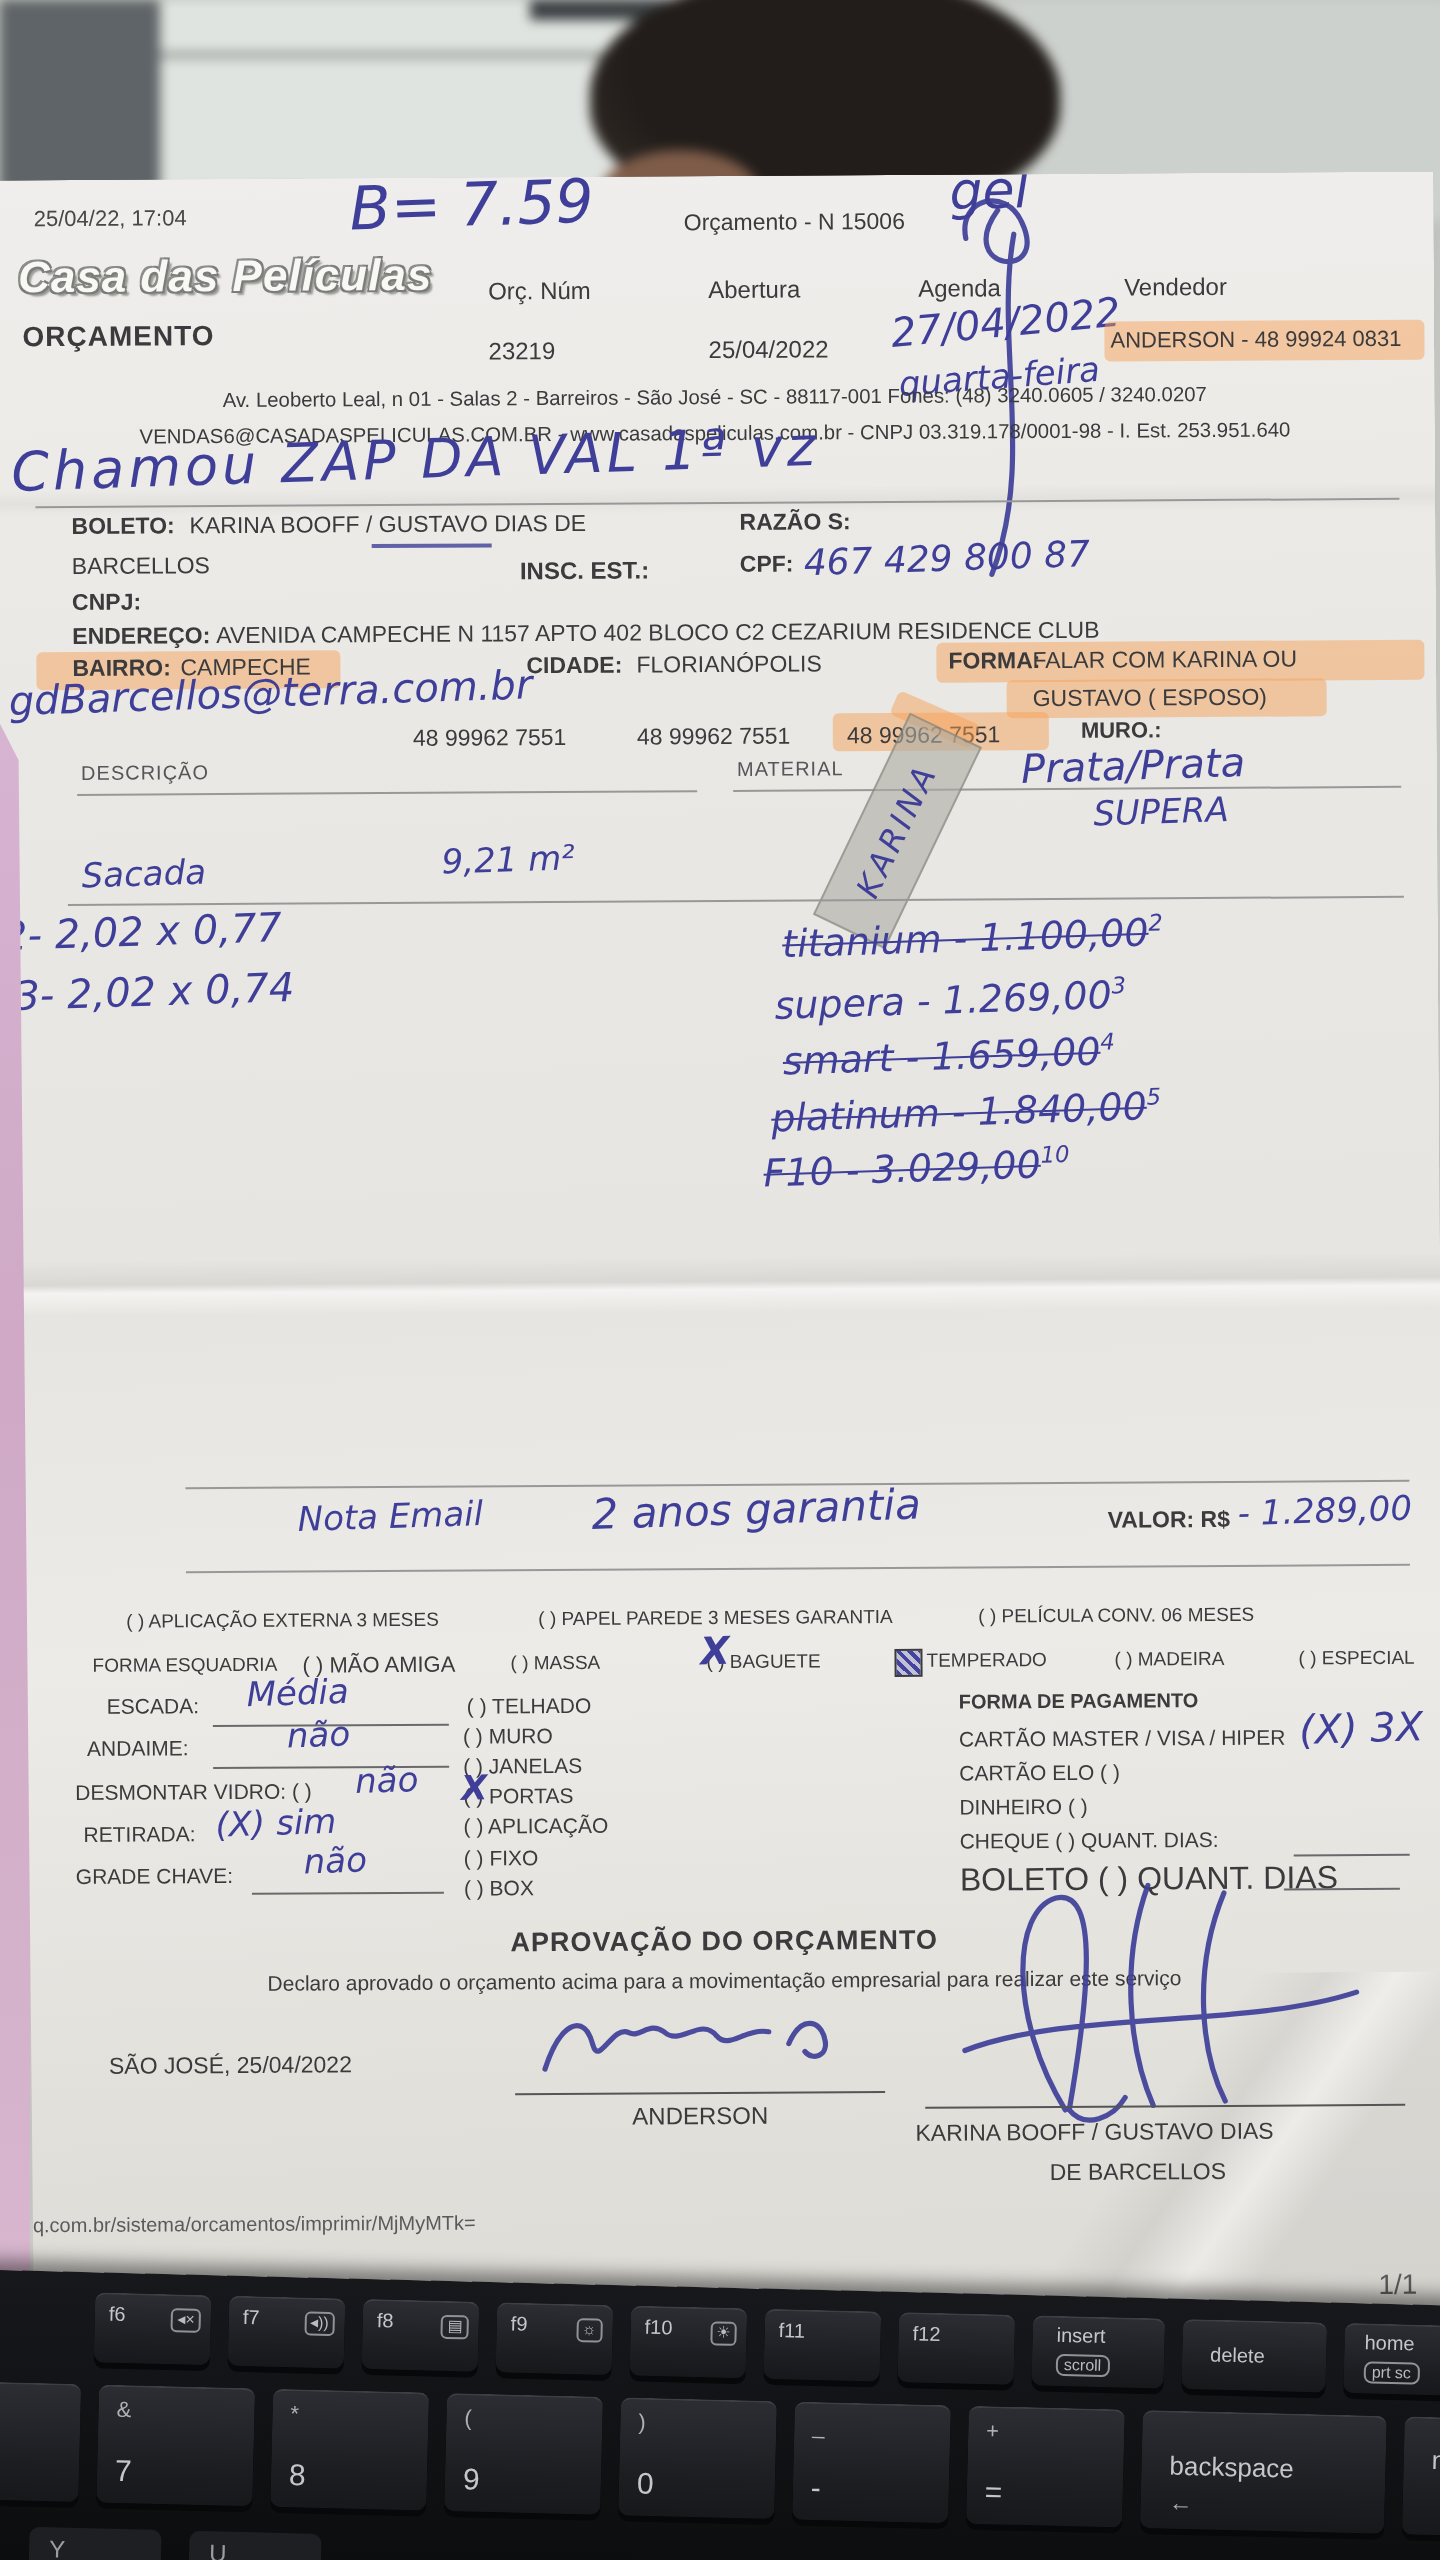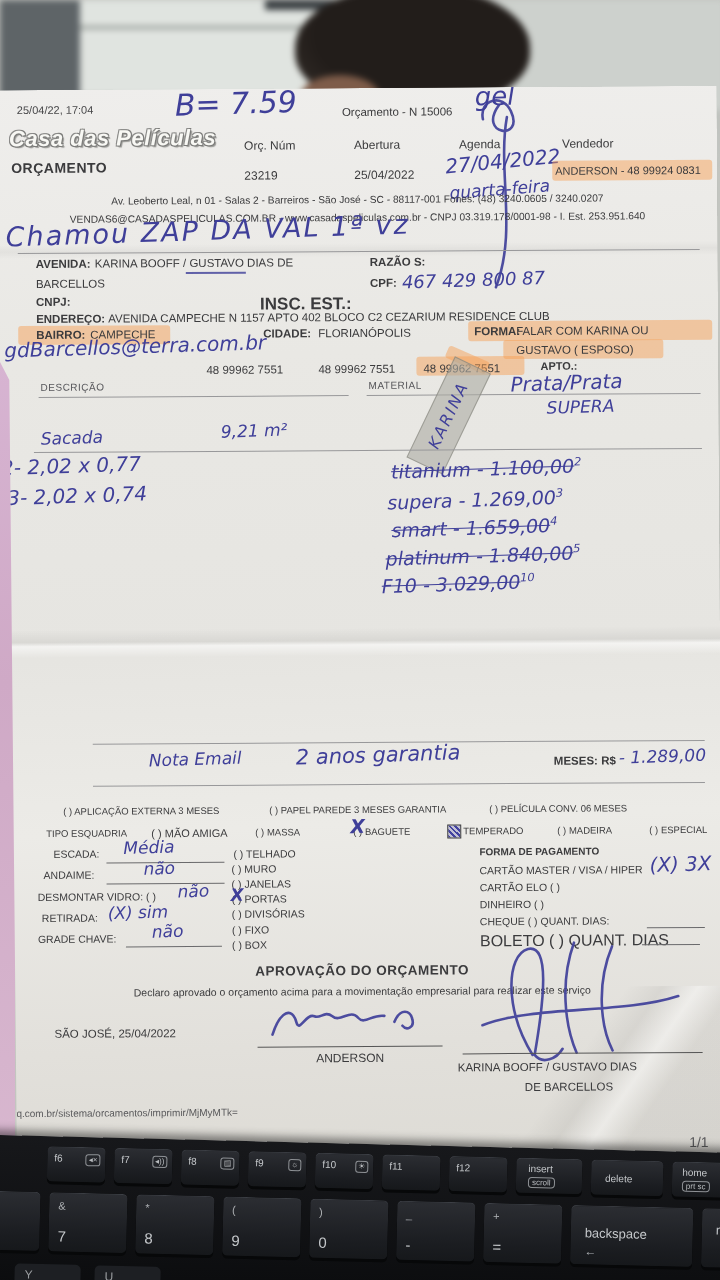--- a/index.html
+++ b/index.html
@@ -102,51 +102,51 @@
     <span class="pt" style="left:565px;top:50px;font-size:12px">Vendedor</span>
     <i class="hl" style="left:555px;top:74px;width:160px;height:20px"></i>
     <span class="pt" style="left:558px;top:78px">ANDERSON - 48 99924 0831</span>
 
     <span class="pt c" style="top:106px;font-size:10.2px">Av. Leoberto Leal, n 01 - Salas 2 - Barreiros - São José - SC - 88117-001 Fones: (48) 3240.0605 / 3240.0207</span>
     <span class="pt c" style="top:124px;font-size:10.2px">VENDAS6@CASADASPELICULAS.COM.BR - www.casadaspeliculas.com.br - CNPJ 03.319.178/0001-98 - I. Est. 253.951.640</span>
 
     <span class="hw" style="left:8px;top:128px;font-size:27px;letter-spacing:2px">Chamou ZAP DA VAL 1ª vz</span>
     <i class="rule" style="left:20px;top:163px;width:682px"></i>
 
-    <span class="pt b" style="left:38px;top:168px;font-size:11.5px">AVENIDA:</span>
+    <span class="pt b" style="left:38px;top:168px;font-size:11.5px">BOLETO:</span>
     <span class="pt" style="left:97px;top:168px;font-size:11.5px">KARINA BOOFF / GUSTAVO DIAS DE</span>
     <i class="hwrule" style="left:188px;top:183px;width:60px"></i>
     <span class="pt b" style="left:372px;top:168px;font-size:11.5px">RAZÃO S:</span>
     <span class="pt" style="left:38px;top:188px;font-size:11.5px">BARCELLOS</span>
     <span class="pt b" style="left:372px;top:189px;font-size:11.5px">CPF:</span>
     <span class="hw" style="left:404px;top:184px;font-size:18px">467 429 800 87</span>
 
     <span class="pt b" style="left:38px;top:206px;font-size:11.5px">CNPJ:</span>
-    <span class="pt b" style="left:262px;top:206px;font-size:17px">INSC. EST.:</span>
+    <span class="pt b" style="left:262px;top:190px;font-size:12px">INSC. EST.:</span>
 
     <span class="pt b" style="left:38px;top:223px;font-size:11.5px">ENDEREÇO:</span>
     <span class="pt" style="left:110px;top:223px;font-size:11.5px">AVENIDA CAMPECHE N 1157 APTO 402 BLOCO C2 CEZARIUM RESIDENCE CLUB</span>
 
     <i class="hl" style="left:20px;top:236px;width:152px;height:19px"></i>
     <span class="pt b" style="left:38px;top:239px;font-size:11.5px">BAIRRO:</span>
     <span class="pt" style="left:92px;top:239px;font-size:11.5px">CAMPECHE</span>
     <span class="pt b" style="left:265px;top:239px;font-size:11.5px">CIDADE:</span>
     <span class="pt" style="left:320px;top:239px;font-size:11.5px">FLORIANÓPOLIS</span>
     <i class="hl" style="left:470px;top:234px;width:244px;height:20px"></i>
     <span class="pt b" style="left:476px;top:238px;font-size:11.5px">FORMA:</span>
     <span class="pt" style="left:518px;top:238px;font-size:11.5px">FALAR COM KARINA OU</span>
     <i class="hl" style="left:505px;top:253px;width:160px;height:19px"></i>
     <span class="pt" style="left:518px;top:257px;font-size:11.5px">GUSTAVO ( ESPOSO)</span>
     <span class="hw" style="left:6px;top:247px;font-size:20px">gdBarcellos@terra.com.br</span>
 
     <span class="pt" style="left:208px;top:275px;font-size:11.5px">48 99962 7551</span>
     <span class="pt" style="left:320px;top:275px;font-size:11.5px">48 99962 7551</span>
     <i class="hl" style="left:418px;top:269px;width:108px;height:19px"></i>
     <span class="pt" style="left:425px;top:275px;font-size:11.5px">48 99962 7551</span>
-    <span class="pt b" style="left:542px;top:273px;font-size:11px">APTO.:</span>
+    <span class="pt b" style="left:542px;top:273px;font-size:11px">MURO.:</span>
 
     <span class="pt" style="left:42px;top:292px;font-size:10px;color:#56565a;letter-spacing:.5px">DESCRIÇÃO</span>
     <i class="rule" style="left:40px;top:307px;width:310px"></i>
     <span class="pt" style="left:370px;top:292px;font-size:10px;color:#56565a;letter-spacing:.5px">MATERIAL</span>
     <i class="rule" style="left:368px;top:307px;width:334px"></i>
     <i class="hl" style="left:447px;top:266px;width:44px;height:13px;transform:rotate(24deg)"></i>
     <div class="tape">
       <span class="hw">KARINA</span>
     </div>
     <span class="hw" style="left:512px;top:286px;font-size:20px">Prata/Prata</span>
@@ -160,29 +160,29 @@
 
     <span class="hw" style="left:392px;top:372px;font-size:19px"><s class="struck">titanium - 1.100,00</s><sup>2</sup></span>
     <span class="hw" style="left:388px;top:403px;font-size:19px"><span>supera - 1.269,00</span><sup>3</sup></span>
     <span class="hw" style="left:392px;top:431px;font-size:19px"><s class="struck">smart - 1.659,00</s><sup>4</sup></span>
     <span class="hw" style="left:386px;top:459px;font-size:19px"><s class="struck">platinum - 1.840,00</s><sup>5</sup></span>
     <span class="hw" style="left:382px;top:487px;font-size:19px"><s class="struck">F10 - 3.029,00</s><sup>10</sup></span>
 
     <i class="rule" style="left:92px;top:654px;width:612px"></i>
     <span class="hw" style="left:148px;top:662px;font-size:17px">Nota Email</span>
     <span class="hw" style="left:295px;top:657px;font-size:21px">2 anos garantia</span>
-    <span class="pt b" style="left:553px;top:668px;font-size:11.5px">MESES: R$</span>
+    <span class="pt b" style="left:553px;top:668px;font-size:11.5px">VALOR: R$</span>
     <span class="hw" style="left:618px;top:662px;font-size:17px">- 1.289,00</span>
     <i class="rule" style="left:92px;top:696px;width:612px"></i>
 
     <span class="pt" style="left:62px;top:716px;font-size:9.5px">( ) APLICAÇÃO EXTERNA 3 MESES</span>
     <span class="pt" style="left:268px;top:716px;font-size:9.5px">( ) PAPEL PAREDE 3 MESES GARANTIA</span>
     <span class="pt" style="left:488px;top:716px;font-size:9.5px">( ) PELÍCULA CONV. 06 MESES</span>
 
-    <span class="pt" style="left:45px;top:738px;font-size:9.5px">TIPO ESQUADRIA</span>
+    <span class="pt" style="left:45px;top:738px;font-size:9.5px">FORMA ESQUADRIA</span>
     <span class="pt" style="left:150px;top:738px;font-size:11px">( ) MÃO AMIGA</span>
     <span class="pt" style="left:254px;top:738px;font-size:9.5px">( ) MASSA</span>
     <span class="pt" style="left:352px;top:738px;font-size:9.5px">( ) BAGUETE</span>
     <span class="hw" style="left:349px;top:729px;font-size:19px;font-weight:bold">X</span>
     <i class="scrib" style="left:446px;top:737px"></i>
     <span class="pt" style="left:462px;top:738px;font-size:9.5px">TEMPERADO</span>
     <span class="pt" style="left:556px;top:738px;font-size:9.5px">( ) MADEIRA</span>
     <span class="pt" style="left:648px;top:738px;font-size:9.5px">( ) ESPECIAL</span>
 
     <span class="pt" style="left:52px;top:758px;font-size:10.5px">ESCADA:</span>
@@ -197,21 +197,21 @@
     <span class="hw" style="left:106px;top:815px;font-size:17px">(X) sim</span>
     <span class="pt" style="left:36px;top:843px;font-size:10.5px">GRADE CHAVE:</span>
     <i class="rule" style="left:124px;top:857px;width:96px;background:#6a6a6c"></i>
     <span class="hw" style="left:150px;top:834px;font-size:17px">não</span>
 
     <span class="pt" style="left:232px;top:759px;font-size:10.5px">( ) TELHADO</span>
     <span class="pt" style="left:230px;top:774px;font-size:10.5px">( ) MURO</span>
     <span class="pt" style="left:230px;top:789px;font-size:10.5px">( ) JANELAS</span>
     <span class="pt" style="left:230px;top:804px;font-size:10.5px">( ) PORTAS</span>
     <span class="hw" style="left:229px;top:798px;font-size:17px;font-weight:bold">X</span>
-    <span class="pt" style="left:230px;top:819px;font-size:10.5px">( ) DIVISÓRIAS</span>
+    <span class="pt" style="left:230px;top:819px;font-size:10.5px">( ) APLICAÇÃO</span>
     <span class="pt" style="left:230px;top:835px;font-size:10.5px">( ) FIXO</span>
     <span class="pt" style="left:230px;top:850px;font-size:10.5px">( ) BOX</span>
 
     <span class="pt b" style="left:478px;top:759px;font-size:10px">FORMA DE PAGAMENTO</span>
     <span class="pt" style="left:478px;top:777px;font-size:10.5px">CARTÃO MASTER / VISA / HIPER</span>
     <span class="hw" style="left:648px;top:768px;font-size:20px">(X) 3X</span>
     <span class="pt" style="left:478px;top:794px;font-size:10.5px">CARTÃO ELO  (  )</span>
     <span class="pt" style="left:478px;top:811px;font-size:10.5px">DINHEIRO  (  )</span>
     <span class="pt" style="left:478px;top:828px;font-size:10.5px">CHEQUE  (  )  QUANT. DIAS:</span>
     <i class="rule" style="left:645px;top:841px;width:58px;background:#6a6a6c"></i>

